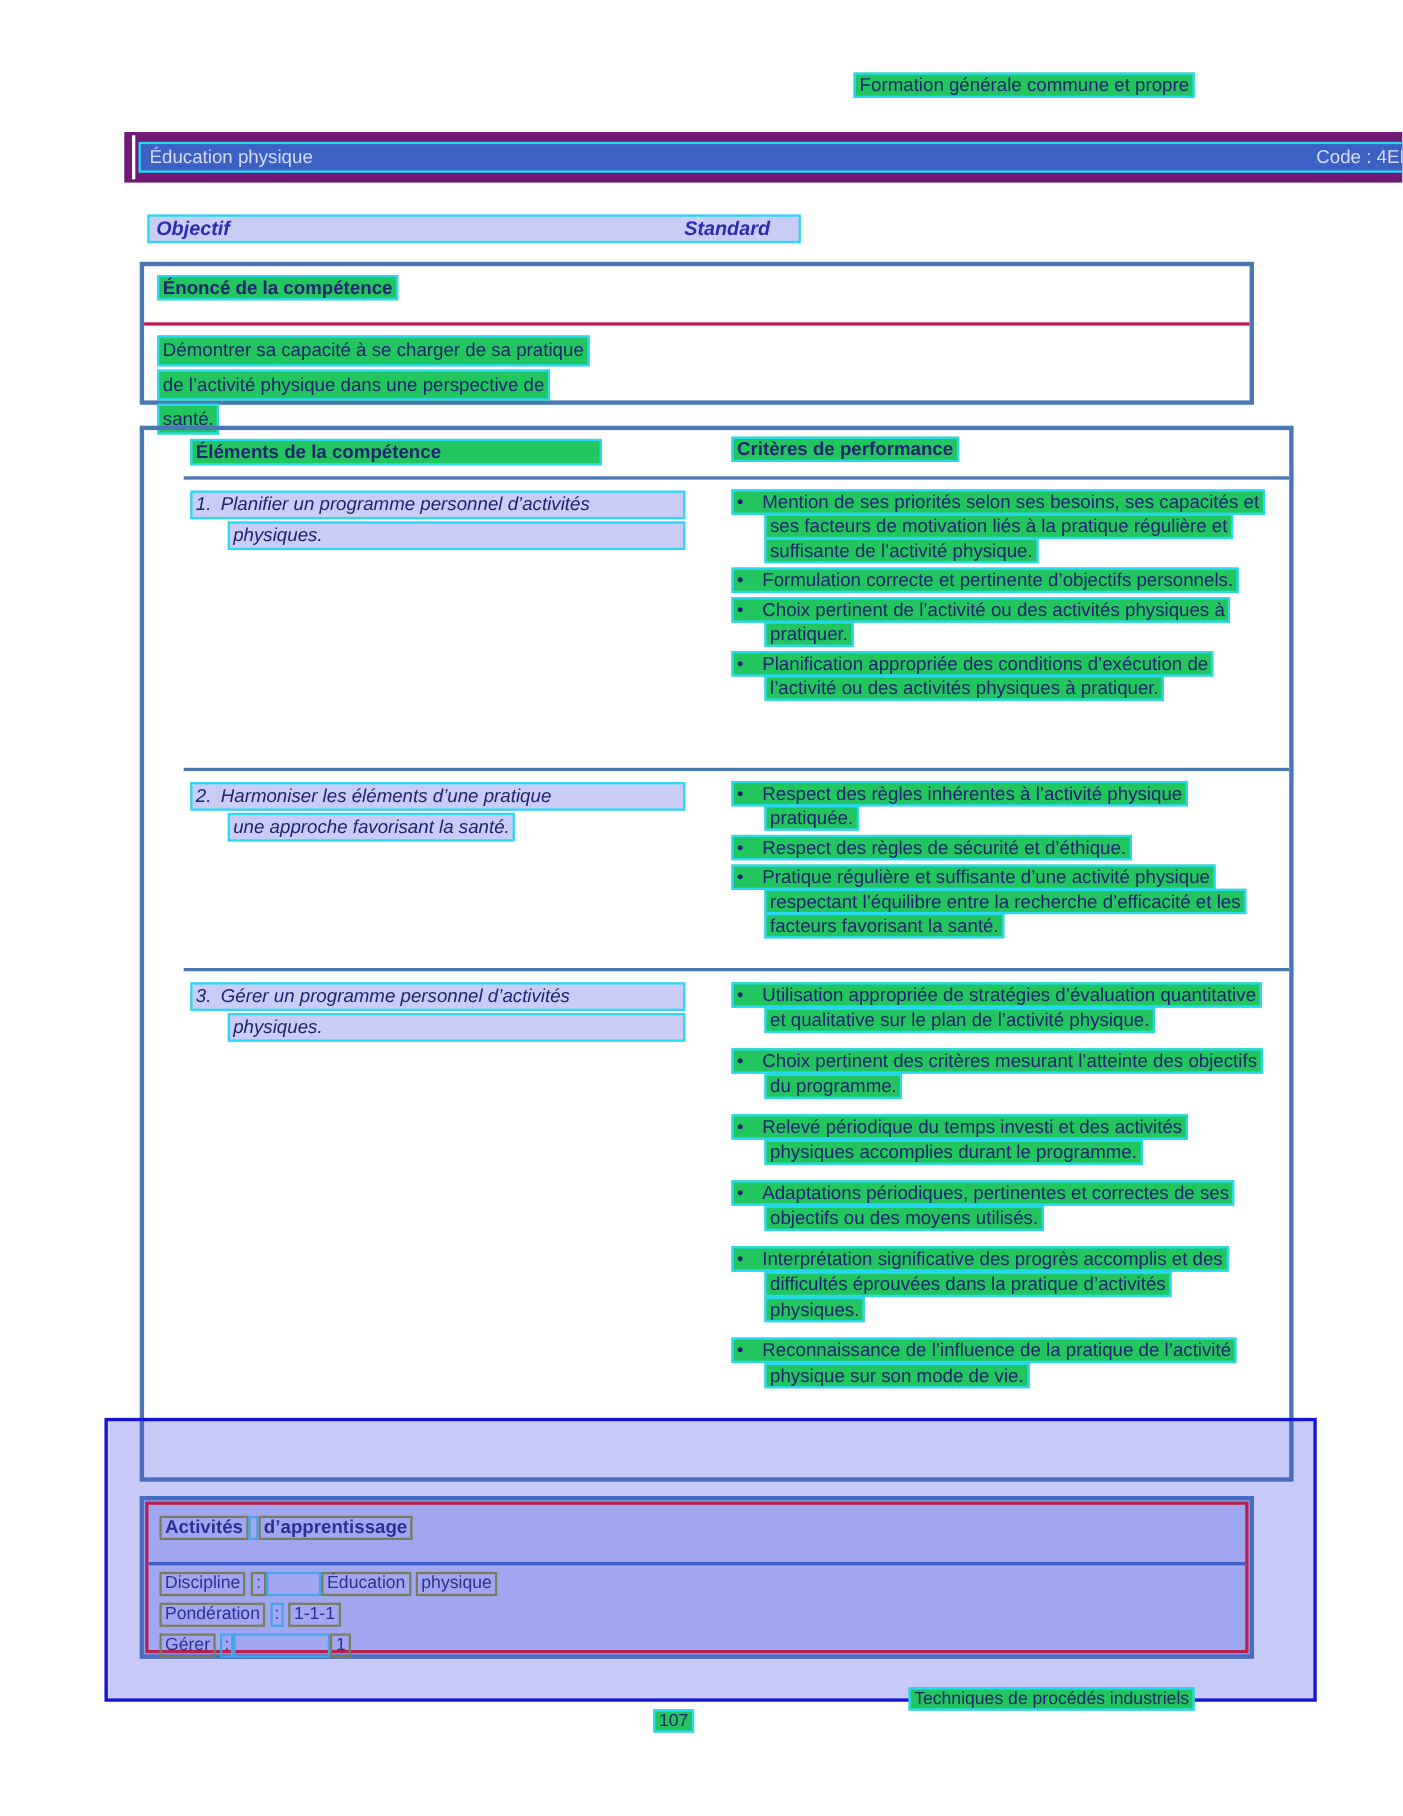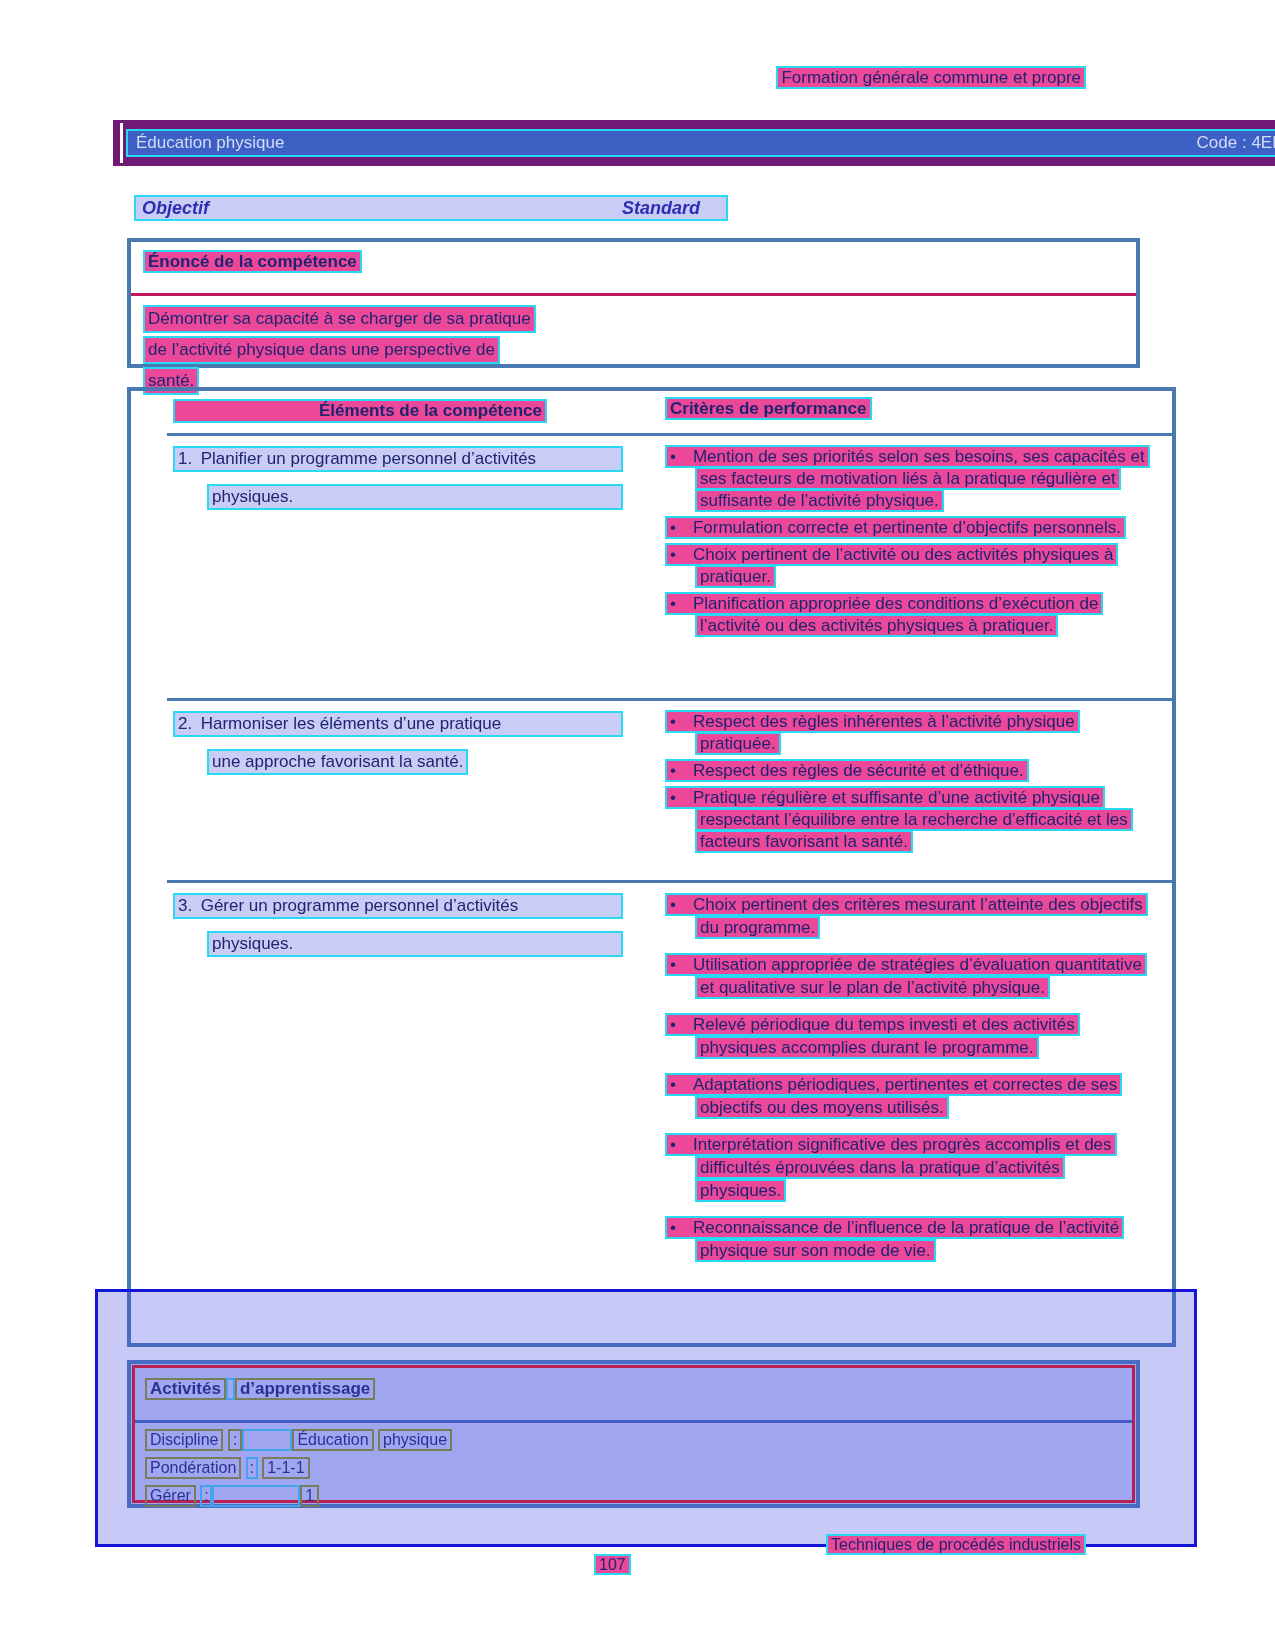--- a/index.html
+++ b/index.html
@@ -2,22 +2,22 @@
 <html><head>
 <meta charset="utf-8">
 <style>
   html,body{margin:0;padding:0;background:#ffffff;}
   #page{
     position:relative;width:1275px;height:1651px;background:#ffffff;overflow:hidden;
     font-family:"Liberation Sans", sans-serif;color:#1f2470;
   }
   
   .hl{
-    background:#ec4899;border:2px solid #26daf3;padding:0 3px;
-    -webkit-box-decoration-break:clone;box-decoration-break:clone;text-align:right;
+    background:#22c55e;border:2px solid #26daf3;padding:0 3px;
+    -webkit-box-decoration-break:clone;box-decoration-break:clone;
   }
   .chip-row{white-space:nowrap;}
   .fitchip{display:table;}               
   .bold{font-weight:700;}
   
   .note{position:absolute;top:68px;right:189px;font-size:17px;line-height:20px;}
   
   .titlebar{position:absolute;left:113px;top:120px;width:1200px;height:46px;background:#701a75;}
   .titlebar .notch{position:absolute;left:7px;top:3px;width:3px;height:40px;background:#ffffff;}
   .titlebar .band{
@@ -39,21 +39,21 @@
   .maintable{position:absolute;left:127px;top:387px;width:1005px;height:952px;border:4px solid #4a79b2;overflow:hidden;padding-left:36px;}
   .mhead{height:42px;border-bottom:3px solid #4a79b2;display:flex;font-size:17px;}
   .mhead .c1{width:478px;padding:8px 0 0 6px;}
   .mhead .c1 .hl{display:inline-block;width:364px;}
   .mhead .c2{flex:1;padding:8px 0 0 14px;}
   .mrow{display:flex;overflow:hidden;font-size:17px;}
   .mrow + .mrow{border-top:3px solid #4a79b2;}
   .mrow .cell-l{width:478px;padding:10px 0 0 6px;line-height:22px;}
   .mrow .cell-r{flex:1;padding:10px 10px 0 14px;line-height:22px;}
   .r1{height:262px;} .r2{height:179px;} .r3{height:463px;}
-  .elem-line{display:block;background:#c9ccf5;border:2px solid #26daf3;padding:0 3px;margin-bottom:12px;width:440px;}
+  .elem-line{display:block;background:#c9ccf5;border:2px solid #26daf3;padding:0 3px;margin-bottom:2px;width:440px;font-style:italic;}
   .elem-line.ind{margin-left:34px;width:406px;}
   .elem-line.fit{display:table;width:auto;}
   .bullet-line{padding-left:30px;text-indent:-30px;margin:0 0 5px 0;max-width:450px;}
   .r3 .bullet-line{margin-bottom:14px;}
   .r3 .cell-r{line-height:23px;}
   
   .acttable{position:absolute;left:127px;top:1360px;width:1005px;height:140px;border:4px solid #4a79b2;background:#c9ccf5;}
   .redframe{position:absolute;left:1px;top:1px;right:1px;bottom:1px;border:3px solid #e60f0f;}
   .ahead{height:42px;border-bottom:3px solid #3f63b8;padding:10px 0 0 10px;font-size:17px;}
   .arow{padding-left:10px;margin-top:6px;font-size:16px;height:22px;}
@@ -131,22 +131,22 @@
         <div class="bullet-line"><span class="hl">•  Pratique régulière et suffisante d’une activité physique respectant l’équilibre entre la recherche d’efficacité et les facteurs favorisant la santé.</span></div>
       </div>
     </div>
 
     <div class="mrow r3">
       <div class="cell-l">
         <span class="elem-line">3. Gérer un programme personnel d’activités</span>
         <span class="elem-line ind">physiques.</span>
       </div>
       <div class="cell-r">
+        <div class="bullet-line"><span class="hl">•  Utilisation appropriée de stratégies d’évaluation quantitative et qualitative sur le plan de l’activité physique.</span></div>
         <div class="bullet-line"><span class="hl">•  Choix pertinent des critères mesurant l’atteinte des objectifs du programme.</span></div>
-        <div class="bullet-line"><span class="hl">•  Utilisation appropriée de stratégies d’évaluation quantitative et qualitative sur le plan de l’activité physique.</span></div>
         <div class="bullet-line"><span class="hl">•  Relevé périodique du temps investi et des activités physiques accomplies durant le programme.</span></div>
         <div class="bullet-line"><span class="hl">•  Adaptations périodiques, pertinentes et correctes de ses objectifs ou des moyens utilisés.</span></div>
         <div class="bullet-line"><span class="hl">•  Interprétation significative des progrès accomplis et des difficultés éprouvées dans la pratique d’activités physiques.</span></div>
         <div class="bullet-line"><span class="hl">•  Reconnaissance de l’influence de la pratique de l’activité physique sur son mode de vie.</span></div>
       </div>
     </div>
   </div>
 
   <div class="acttable">
     <div class="redframe">

